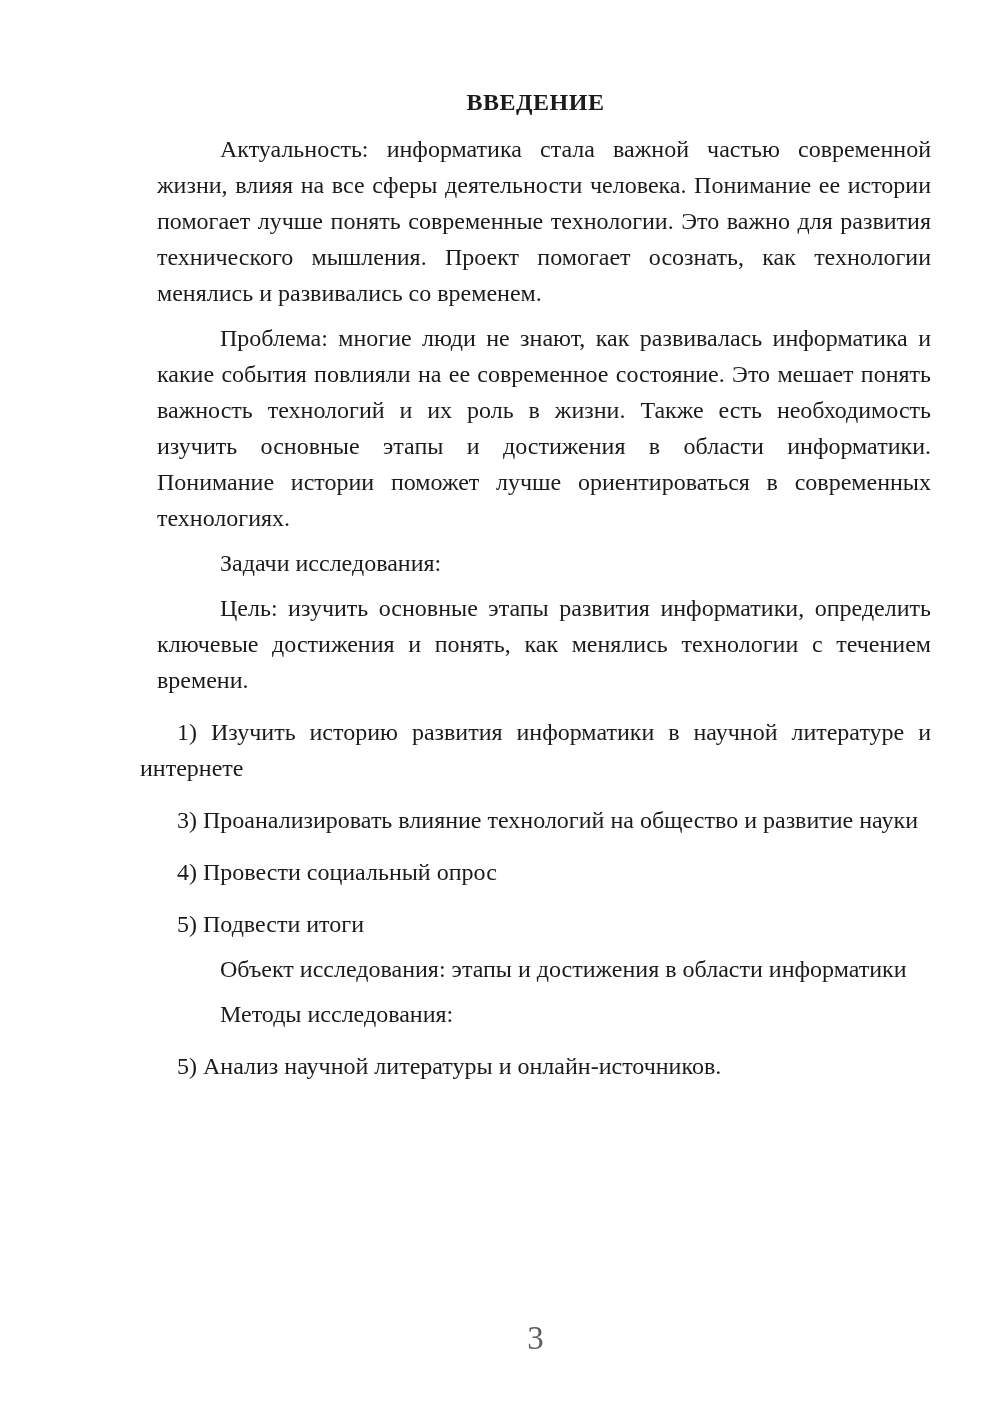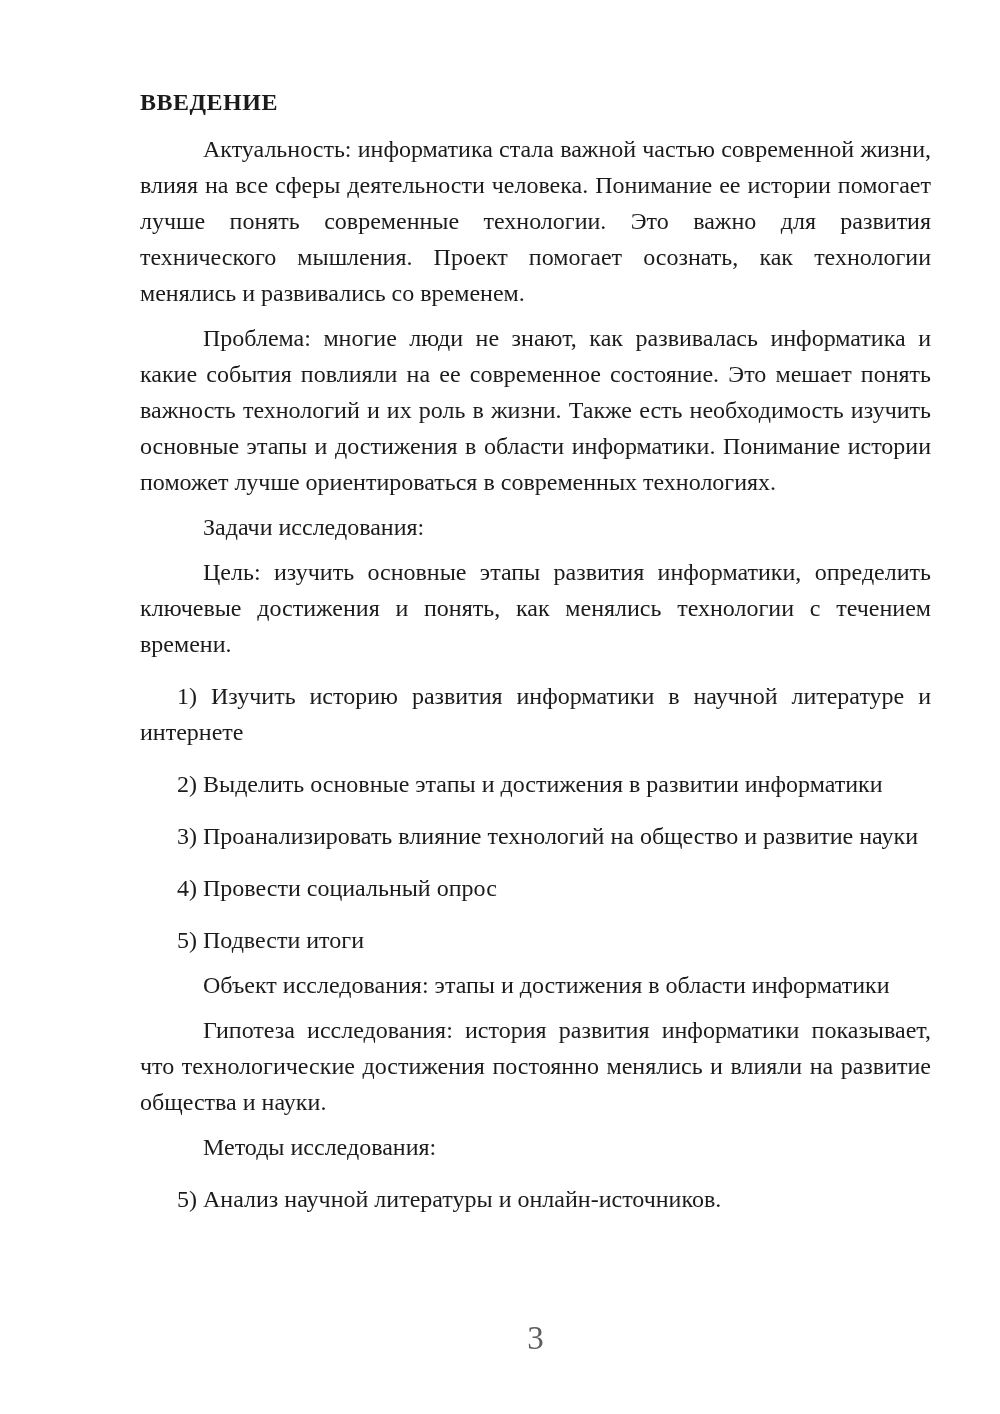--- a/index.html
+++ b/index.html
@@ -18,32 +18,33 @@
   .text-column {
     position: absolute;
     left: 140px;
     top: 84px;
     width: 791px;
   }
   .doc-title {
     font-size: 24px;
     line-height: 36px;
     font-weight: bold;
+    text-align: center;
     margin: 0 0 11px 0;
     letter-spacing: 0.5px;
   }
   p.block {
     font-size: 24px;
     line-height: 36px;
     margin: 0 0 9px 0;
     text-align: justify;
     text-justify: inter-word;
     hyphens: none;
   }
-  p.block.indent { text-indent: 63px; }
+  p.block.indent { text-indent: 63px; margin-left: 17px; }
   p.block.list   { text-indent: 37px; margin-top: 16px; }
   .page-number {
     position: absolute;
     left: 140px;
     top: 1318px;
     width: 791px;
     text-align: center;
     font-size: 33px;
     line-height: 40px;
     color: #5e5e5e;
@@ -58,31 +59,29 @@
   <p class="block indent">Актуальность: информатика стала важной частью современной жизни, влияя на все сферы деятельности человека. Понимание ее истории помогает лучше понять современные технологии. Это важно для развития технического мышления. Проект помогает осознать, как технологии менялись и развивались со временем.</p>
 
   <p class="block indent">Проблема: многие люди не знают, как развивалась информатика и какие события повлияли на ее современное состояние. Это мешает понять важность технологий и их роль в жизни. Также есть необходимость изучить основные этапы и достижения в области информатики. Понимание истории поможет лучше ориентироваться в современных технологиях.</p>
 
   <p class="block indent">Задачи исследования:</p>
 
   <p class="block indent">Цель: изучить основные этапы развития информатики, определить ключевые достижения и понять, как менялись технологии с течением времени.</p>
 
   <p class="block list">1) Изучить историю развития информатики в научной литературе и интернете</p>
 
-  <p class="block list">2) Выделить основные этапы и достижения в развитии информатики</p>
 
   <p class="block list">3) Проанализировать влияние технологий на общество и развитие науки</p>
 
   <p class="block list">4) Провести социальный опрос</p>
 
   <p class="block list">5) Подвести итоги</p>
 
   <p class="block indent">Объект исследования: этапы и достижения в области информатики</p>
 
 
-  <p class="block indent">Гипотеза исследования: история развития информатики показывает, что технологические достижения постоянно менялись и влияли на развитие общества и науки.</p>
 
   <p class="block indent">Методы исследования:</p>
 
   <p class="block list">5) Анализ научной литературы и онлайн-источников.</p>
 </div>
 
 <div class="page-number">3</div>
 
 </body></html>

